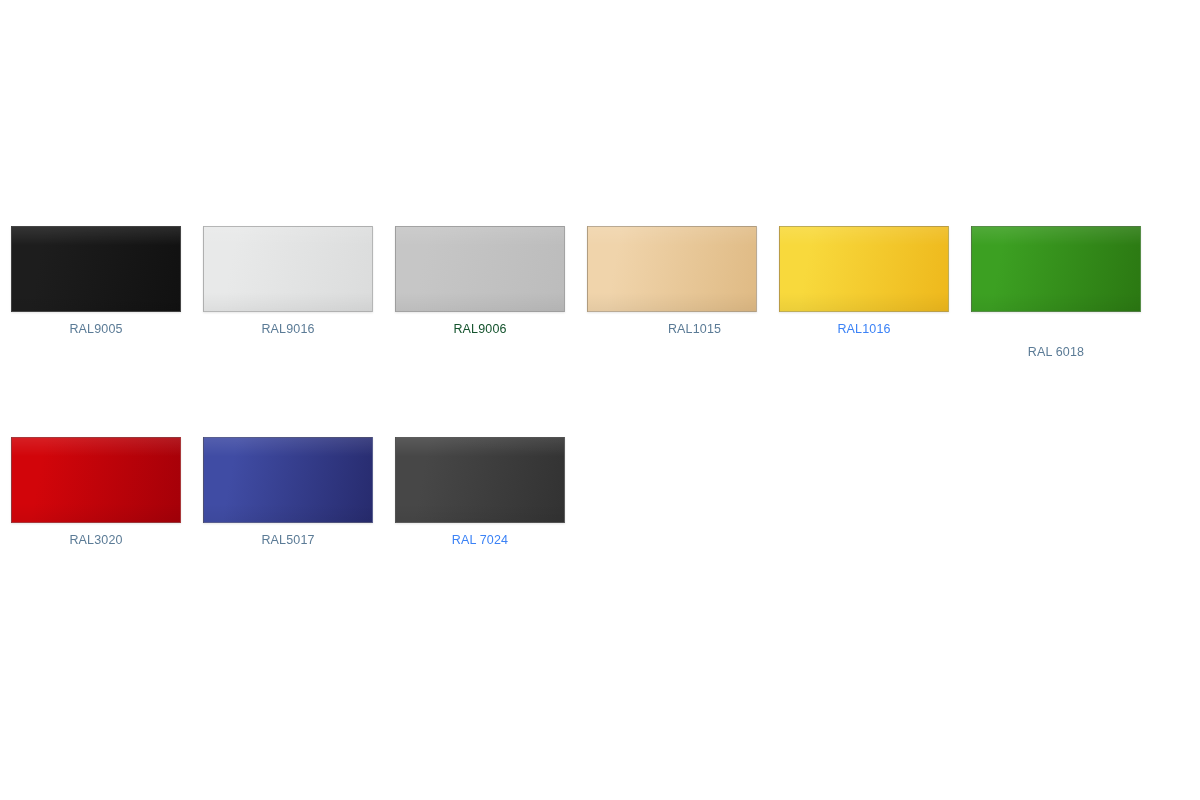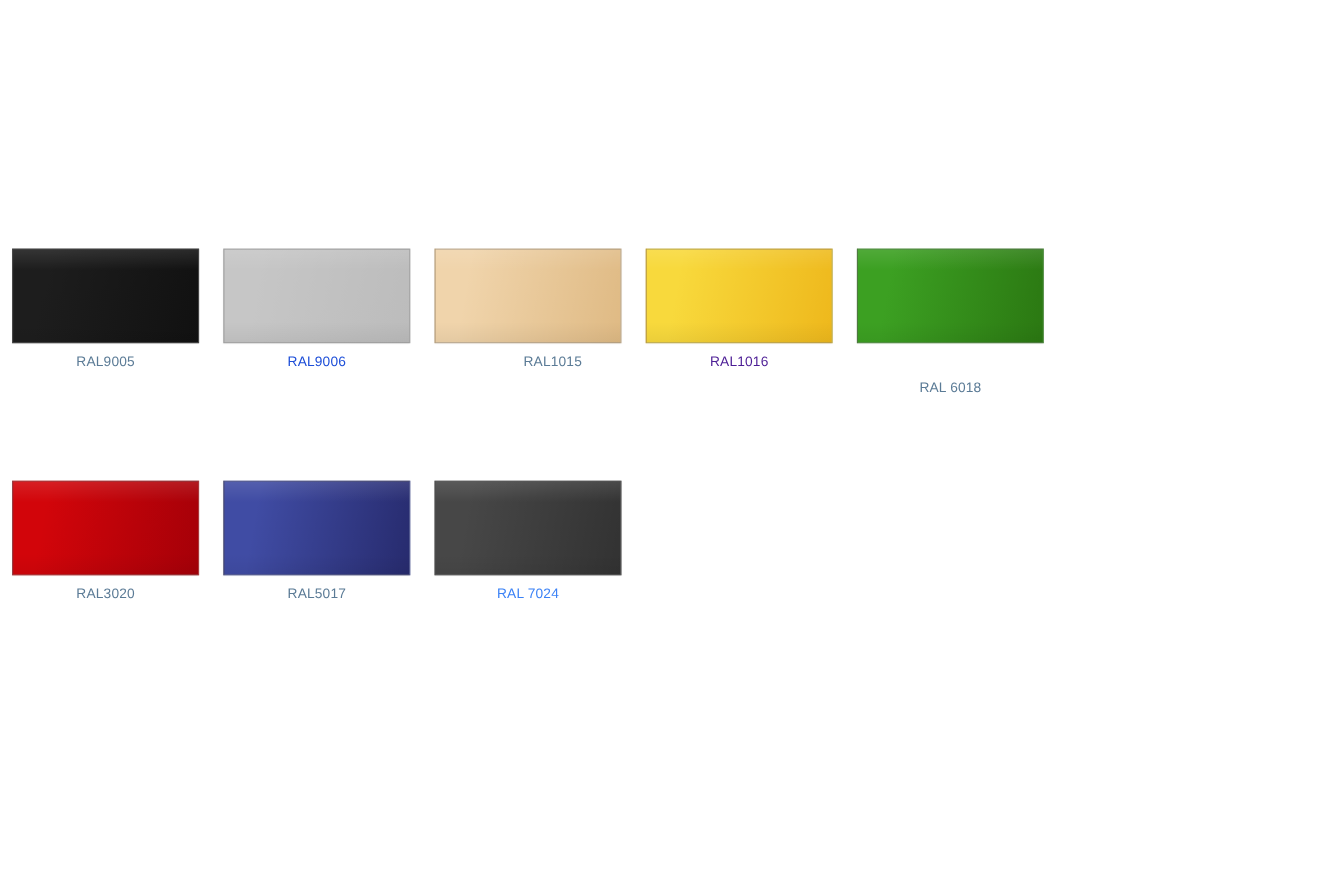--- a/index.html
+++ b/index.html
@@ -79,34 +79,38 @@
 
 <div id="swatch-gallery">
 
   <div class="swatch-row" id="swatch-row-1">
 
     <div class="swatch-cell">
       <div class="swatch-chip" style="background: linear-gradient(100deg, rgb(29, 29, 29) 0%, rgb(29, 29, 29) 18%, rgb(17, 17, 17) 100%);"></div>
       <div class="swatch-label" style="color: rgb(91, 123, 150);">RAL9005</div>
     </div>
 
+    <div class="swatch-cell">
+      <div class="swatch-chip" style="background: linear-gradient(100deg, rgb(232, 233, 233) 0%, rgb(232, 233, 233) 18%, rgb(219, 220, 220) 100%);"></div>
+      <div class="swatch-label" style="color: rgb(91, 123, 150);">RAL9016</div>
+    </div>
 
     <div class="swatch-cell">
       <div class="swatch-chip" style="background: linear-gradient(100deg, rgb(198, 198, 198) 0%, rgb(198, 198, 198) 18%, rgb(188, 188, 188) 100%);"></div>
-      <div class="swatch-label" style="color: #1d4ed8; text-align: center;">RAL9006</div>
+      <div class="swatch-label" style="color: #14532d; text-align: center;">RAL9006</div>
     </div>
 
     <div class="swatch-cell">
       <div class="swatch-chip" style="background: linear-gradient(100deg, rgb(240, 212, 171) 0%, rgb(240, 212, 171) 18%, rgb(223, 186, 132) 100%);"></div>
       <div class="swatch-label" style="color: rgb(91, 123, 150); margin-left: 45px;">RAL1015</div>
     </div>
 
     <div class="swatch-cell">
       <div class="swatch-chip" style="background: linear-gradient(100deg, rgb(248, 217, 60) 0%, rgb(248, 217, 60) 18%, rgb(238, 184, 28) 100%);"></div>
-      <div class="swatch-label" style="color: #4c1d95;">RAL1016</div>
+      <div class="swatch-label" style="color: #3b82f6;">RAL1016</div>
     </div>
 
     <div class="swatch-cell">
       <div class="swatch-chip" style="background: linear-gradient(100deg, rgb(60, 160, 34) 0%, rgb(60, 160, 34) 18%, rgb(43, 120, 18) 100%);"></div>
       <div class="swatch-label" style="color: rgb(91, 123, 150); margin-top: 32px;">RAL 6018</div>
     </div>
 
   </div>
 
   <div class="swatch-row" id="swatch-row-2">

